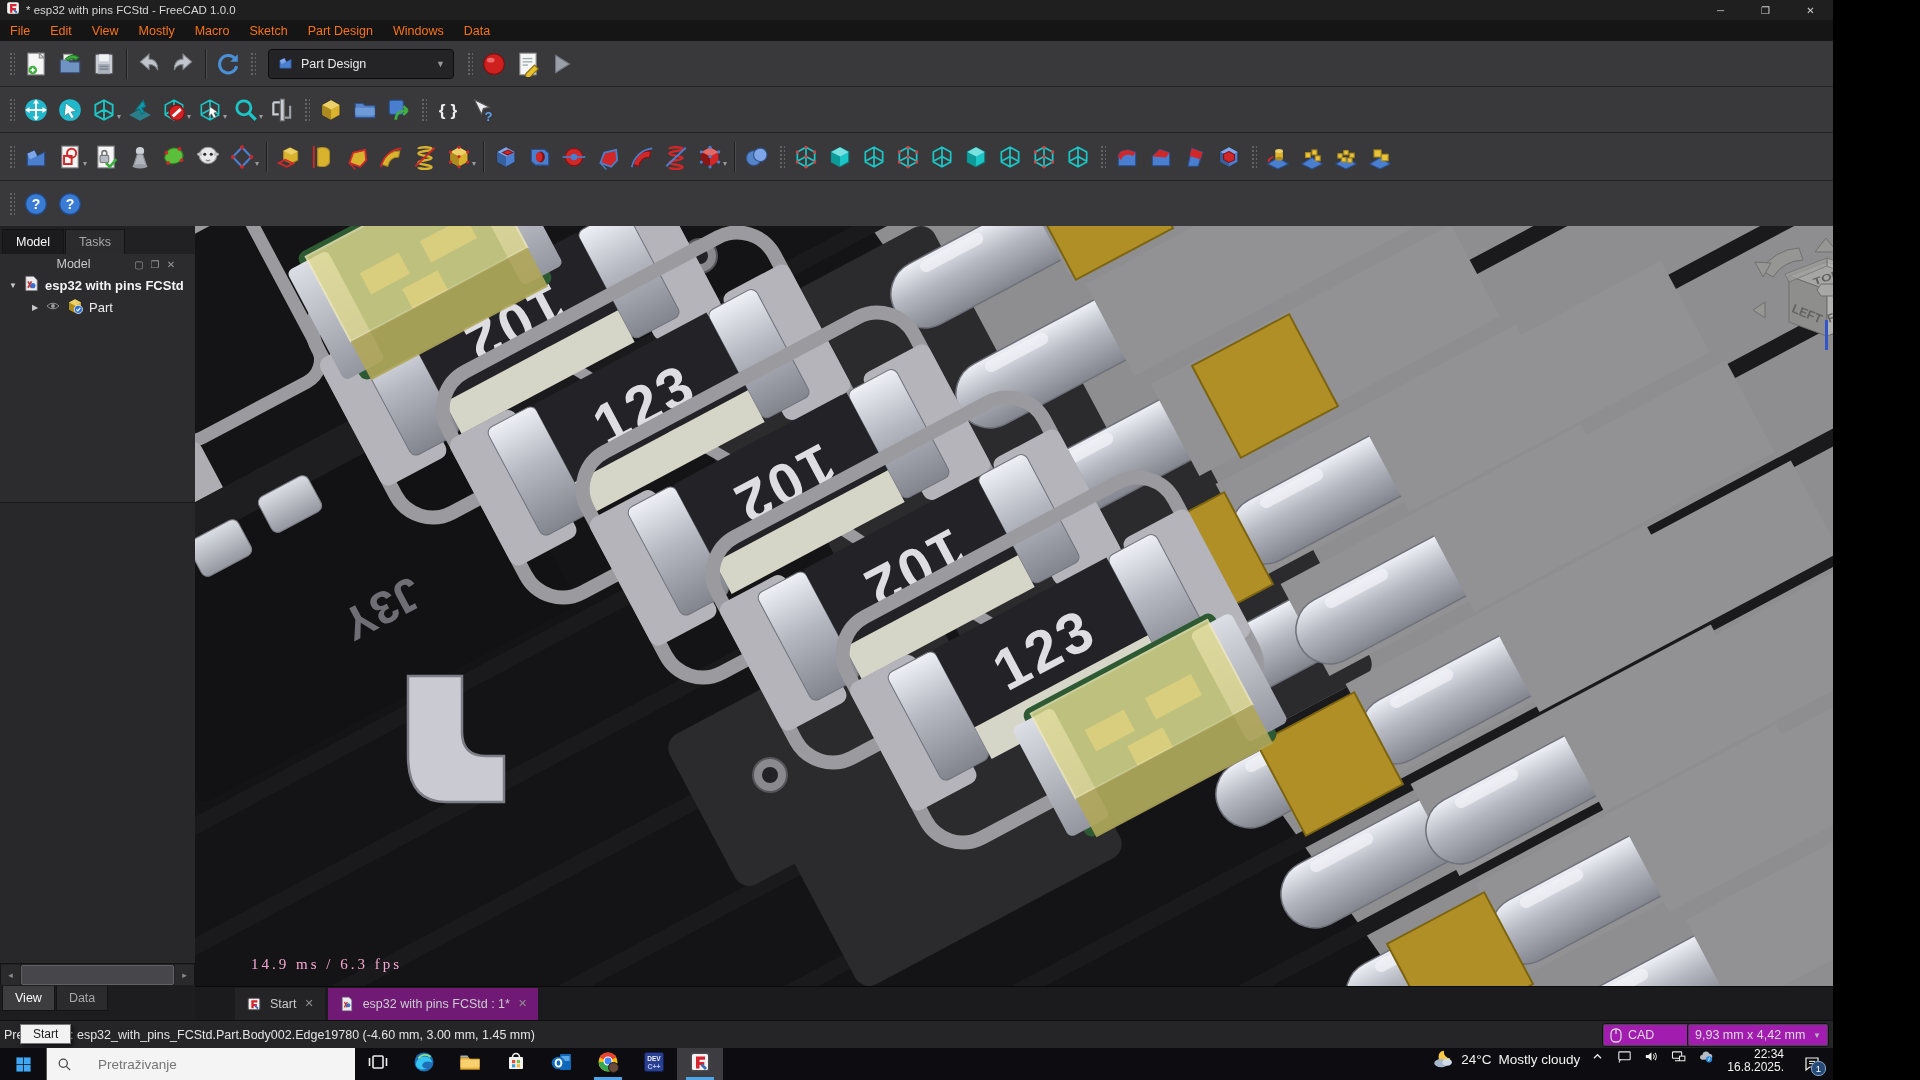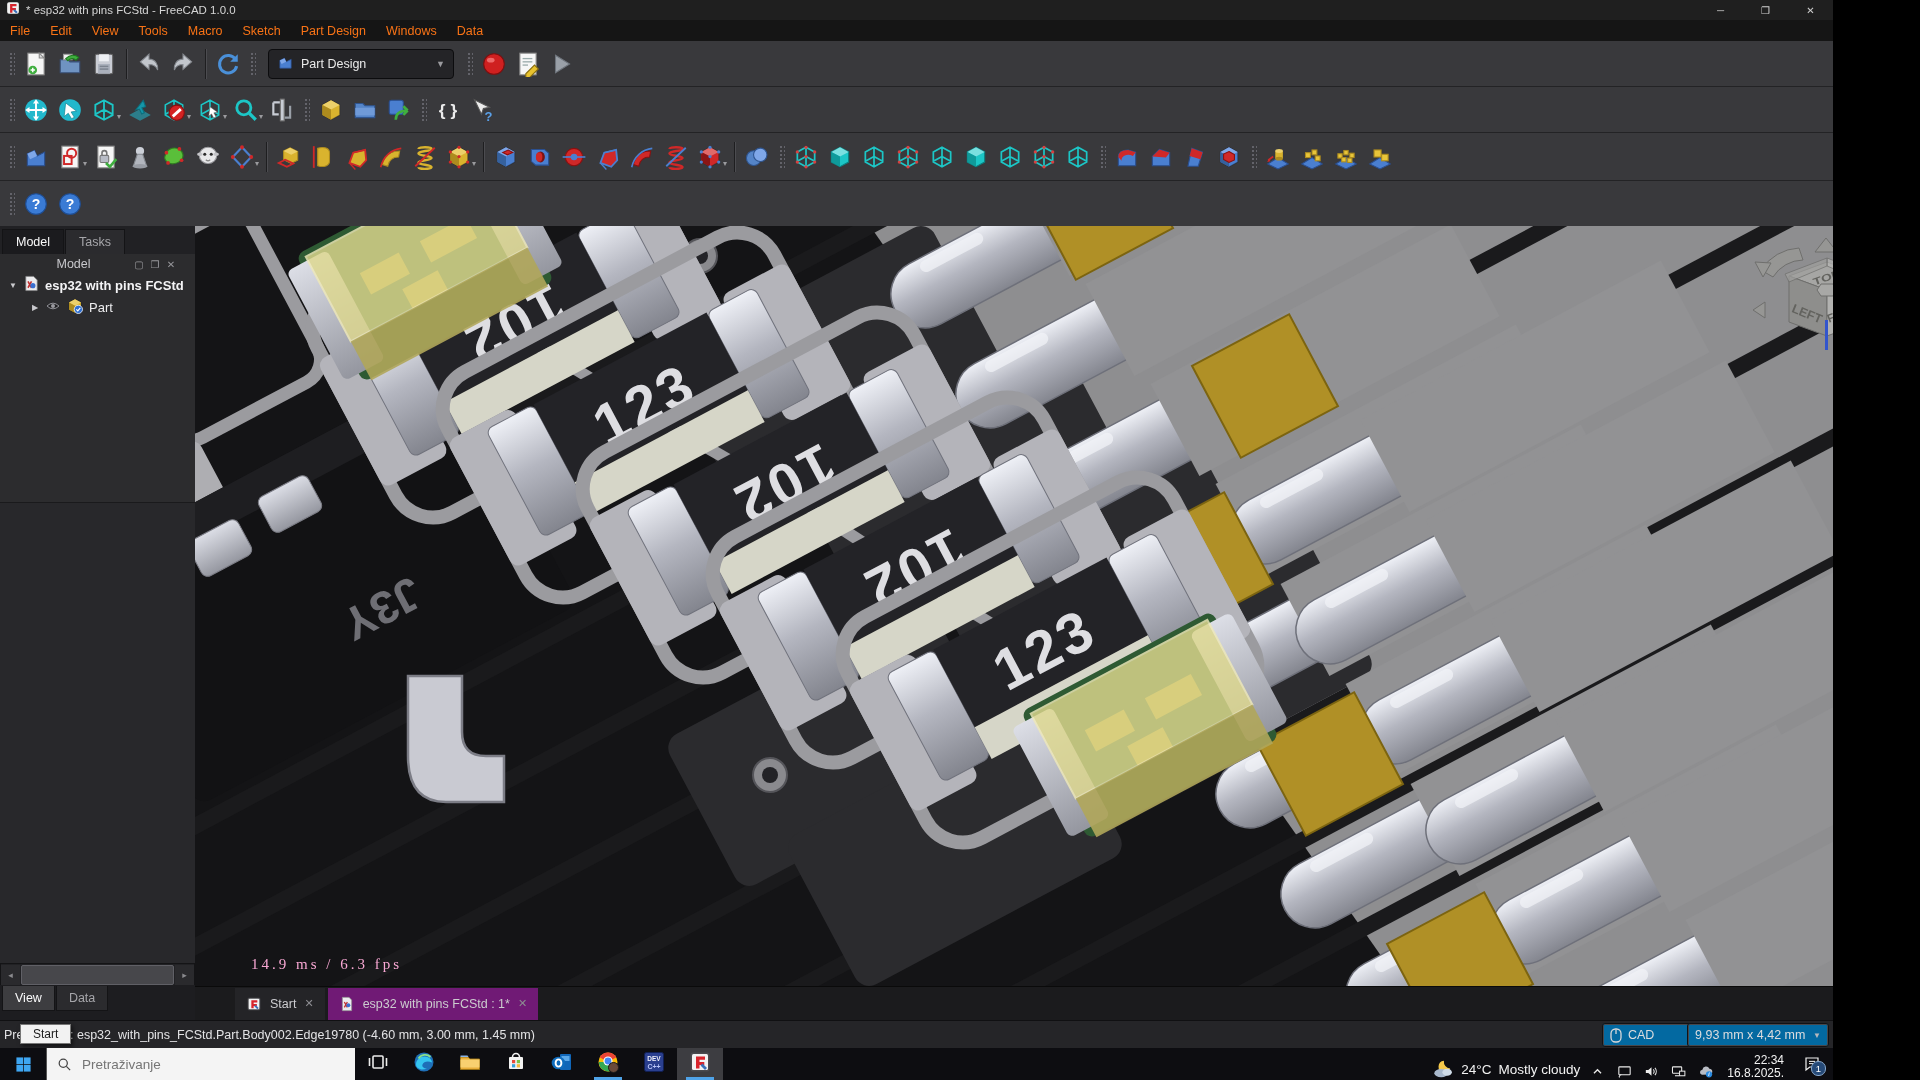--- a/index.html
+++ b/index.html
@@ -59,34 +59,34 @@
   #mdistrip{position:absolute;left:0;right:0;bottom:0;height:33px;background:#1b1b1d;border-top:1px solid #0a0a0a;display:flex;align-items:center;padding-left:40px;gap:3px;}
   .mtab{display:flex;align-items:center;gap:8px;height:32px;padding:0 11px;font-size:12.5px;color:#cccccf;}
   .mtab.on{background:#701a75;}
   .mtab.off{background:#242427;}
   .mtab .x{color:#8d8d92;font-size:11px;}
   
   #statusbar{left:0;top:1020px;right:0;height:28px;background:#252528;border-top:1px solid #101012;display:flex;align-items:center;}
   #pretext{margin-left:4px;font-size:12.5px;color:#e3e3e5;white-space:nowrap;}
   #stooltip{position:absolute;left:20px;top:3px;background:#f2f2f2;border:1px solid #767676;color:#1a1a1a;
             font-size:12px;padding:2px 12px;box-shadow:2px 2px 4px rgba(0,0,0,.55);}
-  .statusbox{position:absolute;top:2px;height:22px;display:flex;align-items:center;gap:6px;background:#0369a1;
+  .statusbox{position:absolute;top:2px;height:22px;display:flex;align-items:center;gap:6px;background:#a21caf;
              border:1px solid #121214;box-shadow:inset 0 0 0 1px #47474b;border-radius:3px;padding:0 7px;
              color:#dcdcde;font-size:12.5px;white-space:nowrap;}
   #navstyle{right:131px;width:84px;}
   #dimbox{right:4px;width:126px;}
   .sb-arr{font-size:8px;color:#b8b8bc;margin-left:auto;}
   
   #taskbar{left:0;top:1048px;right:0;height:32px;background:#0d0d11;display:flex;align-items:center;}
   .tkbtn{width:46px;height:32px;display:flex;align-items:center;justify-content:center;position:relative;flex:0 0 auto;}
   .tkbtn.focused{background:#3d3d41;}
   .underline{position:absolute;left:9px;right:9px;bottom:0;height:3px;background:#4fa3e8;}
-  #tsearch{width:288px;height:32px;background:#f4f4f4;border-left:1px solid #555;display:flex;align-items:center;gap:8px;padding:0 10px;flex:0 0 auto;}
+  #tsearch{width:288px;height:32px;background:#f4f4f4;border-left:1px solid #555;display:flex;align-items:center;gap:24px;padding:0 10px;flex:0 0 auto;}
   #tsearch input{border:none;outline:none;background:transparent;font-size:13.5px;color:#222;width:220px;font-family:"Liberation Sans",sans-serif;}
-  #tray{margin-left:auto;display:flex;align-items:flex-end;gap:9px;padding-right:6px;color:#f2f2f2;}
+  #tray{margin-left:auto;display:flex;align-items:flex-start;gap:9px;padding-right:6px;color:#f2f2f2;}
   #weather{display:flex;align-items:center;gap:7px;font-size:13.5px;color:#f2f2f2;}
   #clockblk{text-align:right;font-size:12px;line-height:13px;color:#f2f2f2;margin:0 4px;}
   #notif{position:relative;width:30px;height:32px;display:flex;align-items:center;justify-content:center;}
   #nbadge{position:absolute;right:1px;bottom:4px;min-width:13px;height:13px;border-radius:7px;background:#264a78;color:#fff;
           font-size:9.5px;display:flex;align-items:center;justify-content:center;border:1px solid #88a8cc;}
 </style>
 </head>
 <body>
 
 <div id="app">
@@ -102,21 +102,21 @@
       <div class="wc">─</div>
       <div class="wc">❐</div>
       <div class="wc">✕</div>
     </div>
   </div>
 
   <div id="menubar" class="abs">
       <div class="mitem">File</div>
       <div class="mitem">Edit</div>
       <div class="mitem">View</div>
-      <div class="mitem">Tools</div>
+      <div class="mitem">Mostly</div>
       <div class="mitem">Macro</div>
       <div class="mitem">Sketch</div>
       <div class="mitem">Part Design</div>
       <div class="mitem">Windows</div>
       <div class="mitem">Data</div>
     </div>
 
   <div id="tb1" class="abs tbrow">
       <div class="grip"></div>
       <div class="tbtn">

